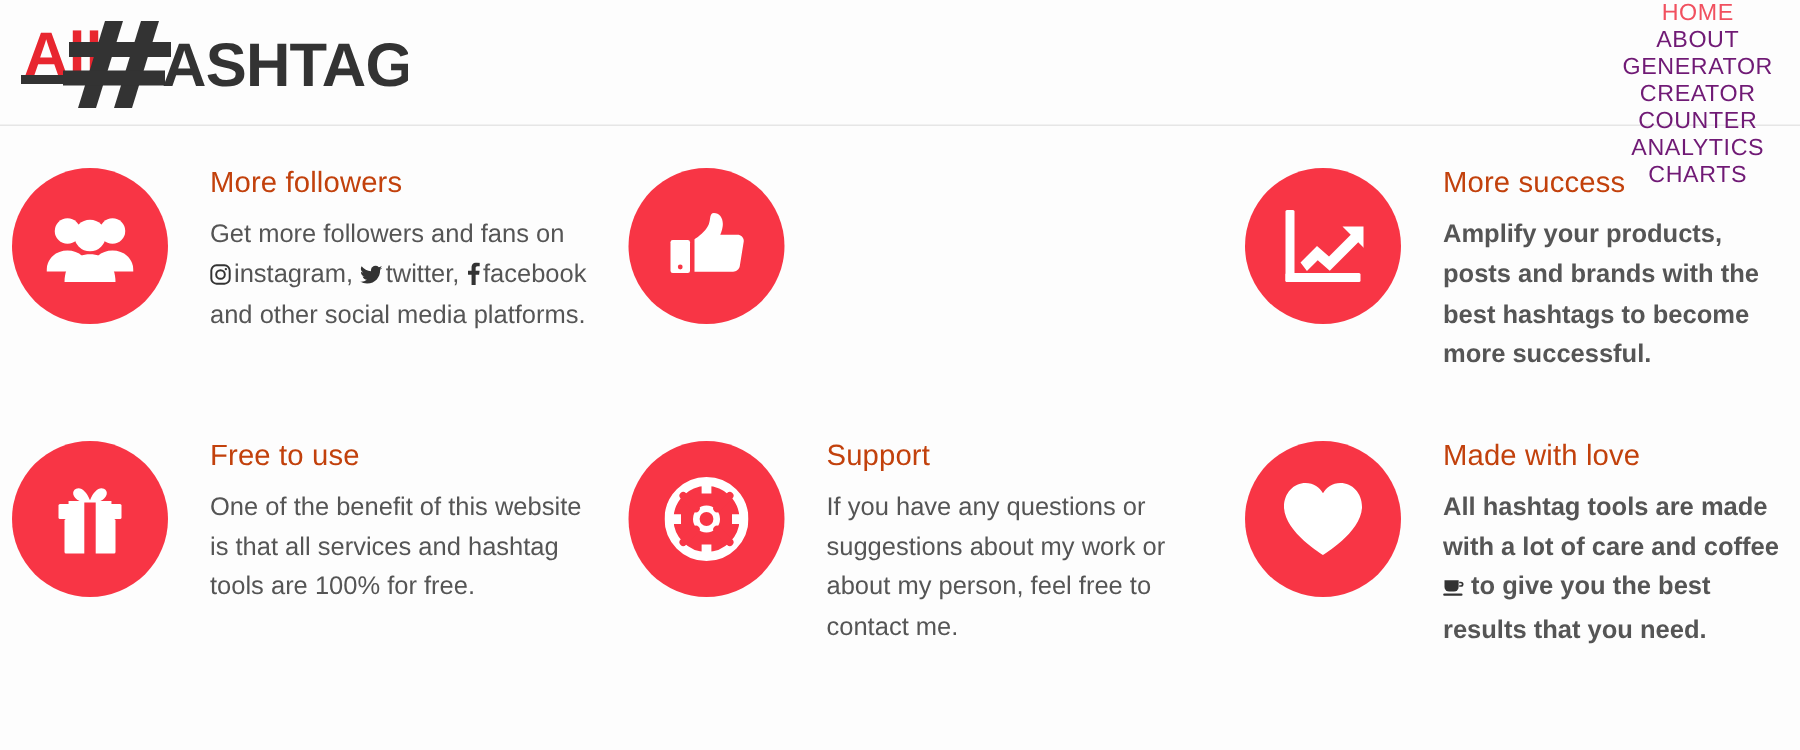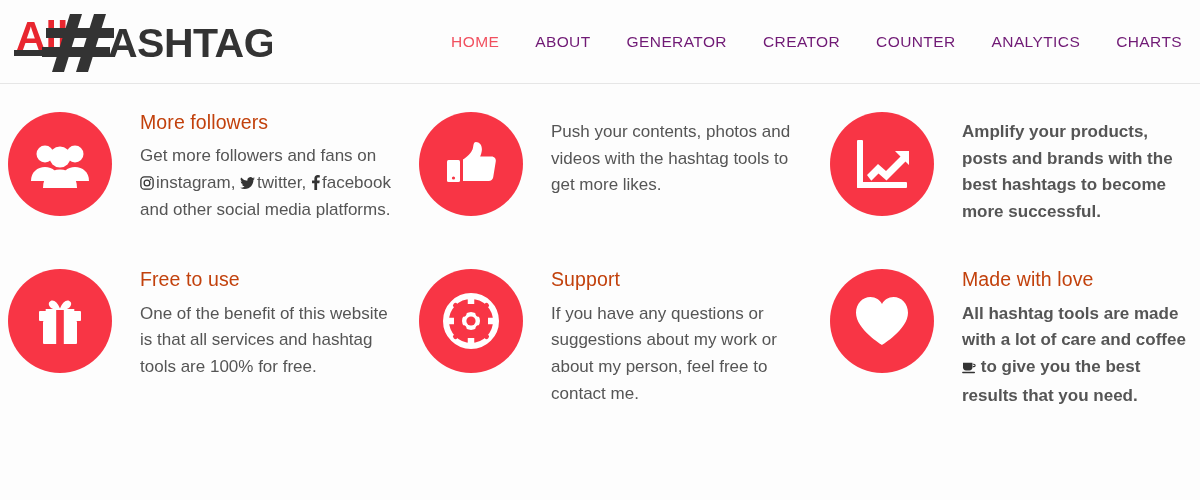--- a/index.html
+++ b/index.html
@@ -36,20 +36,21 @@
   .logo svg { display: block; }
 
   .main-nav {
     position: absolute;
     right: 0px;
     top: 0;
     height: 84px;
     display: flex;
     align-items: center;
     gap: 0px;
+    flex-direction: column;
   }
   .nav-link {
     display: block;
     padding: 0 18px;
     font-size: 15.5px;
     letter-spacing: 0.4px;
     color: #701a75;
     text-decoration: none;
     font-family: "Liberation Sans", sans-serif;
     white-space: nowrap;
@@ -193,33 +194,33 @@
 
     <section class="feature col-2">
       <div class="feature-icon">
         <svg width="52" height="52" viewBox="0 0 52 52" fill="#ffffff">
           <rect x="2" y="22" width="13" height="22" rx="1.5"></rect>
           <circle cx="8.5" cy="40" r="1.6" fill="#f83545"></circle>
           <path d="M18 21.5 c0 0 7.5 -4.5 9.6 -10.2 c1.2 -3.3 0.4 -7.3 3.3 -7.3 c3.6 0 6 3 6 7.3 c0 3.4 -1.7 7.2 -1.7 7.2 l11.4 0 c2.6 0 4.6 2.2 4.2 4.7 l-2.6 16.1 c-0.35 2.2 -2.3 3.8 -4.5 3.8 l-25.7 0 z"></path>
         </svg>
       </div>
       <div class="feature-body">
-        <p class="feature-text">Push your contents, photos and videos with the hashtag tools to get more likes.</p>
       </div>
     </section>
 
     <section class="feature col-3">
       <div class="feature-icon">
         <svg width="54" height="52" viewBox="0 0 54 52" fill="#ffffff">
           <rect x="2" y="2" width="6" height="48" rx="1"></rect>
           <rect x="2" y="44" width="50" height="6" rx="1"></rect>
           <path d="M12 37 l11 -11 l8 7 l14.5 -14.5 l-5.5 -5.5 l16 0 l0 16 l-5.5 -5.5 l-19 19 l-8 -7 l-7.2 7.2 z"></path>
         </svg>
       </div>
       <div class="feature-body">
+        <h3 class="feature-title">More success</h3>
         <p class="feature-text">Amplify your products, posts and brands with the best hashtags to become more successful.</p>
       </div>
     </section>
   </div>
 
   <div class="feature-row">
 
     <section class="feature col-1">
       <div class="feature-icon">
         <svg width="54" height="50" viewBox="0 0 54 50" fill="#ffffff">

